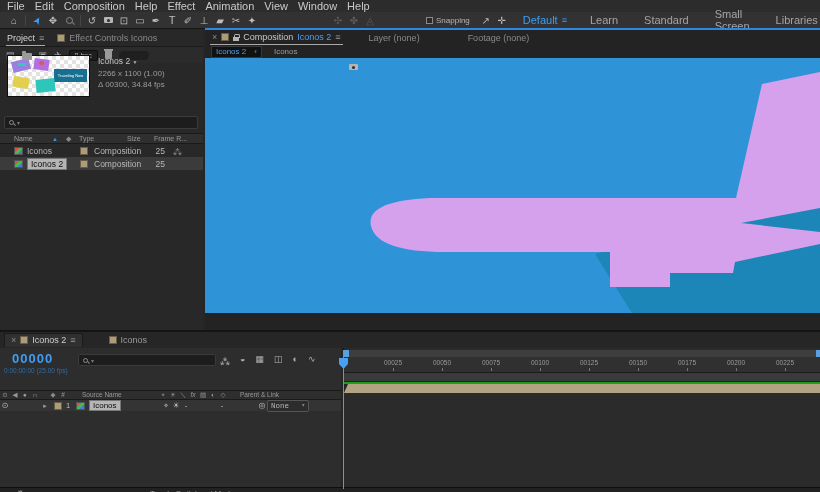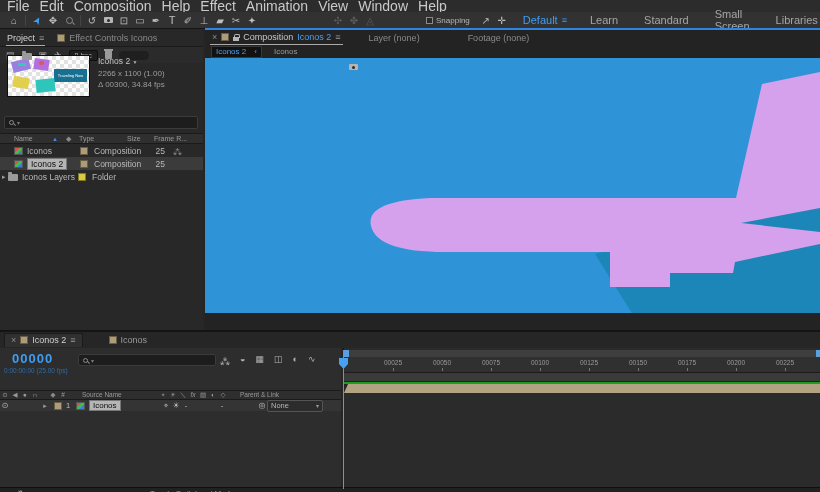--- a/index.html
+++ b/index.html
@@ -7,21 +7,21 @@
   #app {
     position:relative; width:820px; height:492px; overflow:hidden;
     background:#262626; font-family:"Liberation Sans", sans-serif;
     color:#c9c9c9; -webkit-font-smoothing:antialiased; cursor:default;
   }
   .abs { position:absolute; }
   .flex { display:flex; align-items:center; }
 
   
   .menubar { left:0; top:0; width:820px; height:12px; background:#2c2c2c; display:flex; align-items:center; padding-left:2px; }
-  .menubar span { font-size:14px; color:#c9c9c9; padding:0 5px; line-height:12px; }
+  .menubar span { font-size:11px; color:#c9c9c9; padding:0 5px; line-height:12px; }
 
   
   .toolbar { left:0; top:12px; width:820px; height:17px; background:#323232; border-bottom:1px solid #161616; display:flex; align-items:center; padding:0 6px; }
   .tool { width:16px; height:15px; display:flex; align-items:center; justify-content:center; font-size:10px; color:#bdbdbd; flex:0 0 auto; }
   .tool.sel { color:#3e9df5; }
   .tool.dim { color:#5a5a5a; }
   .tdiv { width:1px; height:11px; background:#454545; margin:0 3px; flex:0 0 auto; }
   .snapwrap { display:flex; align-items:center; gap:3px; margin-left:48px; font-size:8px; color:#b5b5b5; }
   .checkbox { width:7px; height:7px; border:1px solid #8a8a8a; background:#2a2a2a; }
   .wstabs { margin-left:auto; display:flex; align-items:center; gap:0; }
@@ -226,27 +226,20 @@
       <span style="color:#8a8a8a;font-size:8px;">⁂</span>
     </div>
     <div class="prow selrow abs" style="top:127px;">
       <span style="width:14px;"></span>
         <span class="ico-comp"></span>
       <span style="padding-left:4px;width:57px;"><span class="namechip">Iconos 2</span></span>
       <span class="sq-tan" style="margin-right:6px;"></span>
       <span style="width:47px;">Composition</span>
       <span style="width:32px;text-align:right;padding-right:8px;">25</span>
     </div>
-    <div class="prow abs" style="top:140px;">
-      <span style="width:8px;color:#9a9a9a;font-size:7px;padding-left:2px;">▸</span>
-      <span class="ico-folder"></span>
-      <span style="padding-left:4px;width:60px;">Iconos Layers</span>
-      <span class="sq-yel" style="margin-right:6px;"></span>
-      <span>Folder</span>
-    </div>
 
     <div class="pfoot">
       <span style="font-size:9px;">▤</span>
       <span class="ico-folder"></span>
       <span style="font-size:9px;">▣</span>
       <span style="font-size:9px;">✈</span>
       <span class="bpc">8 bpc</span>
       <span class="ico-trash"></span>
       <span class="lozenge"></span>
     </div>
@@ -376,21 +369,21 @@
         <span class="sw" style="font-size:7px;color:#9a9a9a;">▸</span>
         <span class="sq-tan" style="margin:0 4px;"></span>
         <span style="width:10px;font-size:7.5px;">1</span>
         <span class="ico-comp" style="margin-right:4px;"></span>
         <span style="width:72px;"><span class="lchip">Iconos</span></span>
         <span class="sw">⌖</span>
         <span class="sw">☀</span>
         <span class="sw">-</span>
         <span class="sw" style="margin-left:26px;">-</span>
         <span class="sw" style="margin-left:30px;">◎</span>
-        <span class="nonedrop" style="width:56px;">
+        <span class="nonedrop" style="width:42px;font-family:Liberation Mono, monospace;">
           <span>None</span>
           <span style="font-size:6px;color:#9a9a9a;">▾</span>
         </span>
       </div>
     </div>
 
     <div class="tright abs">
       <div class="navig abs flex" style="justify-content:space-between;">
         <span class="nhandle"></span>
         <span class="nhandle"></span>

